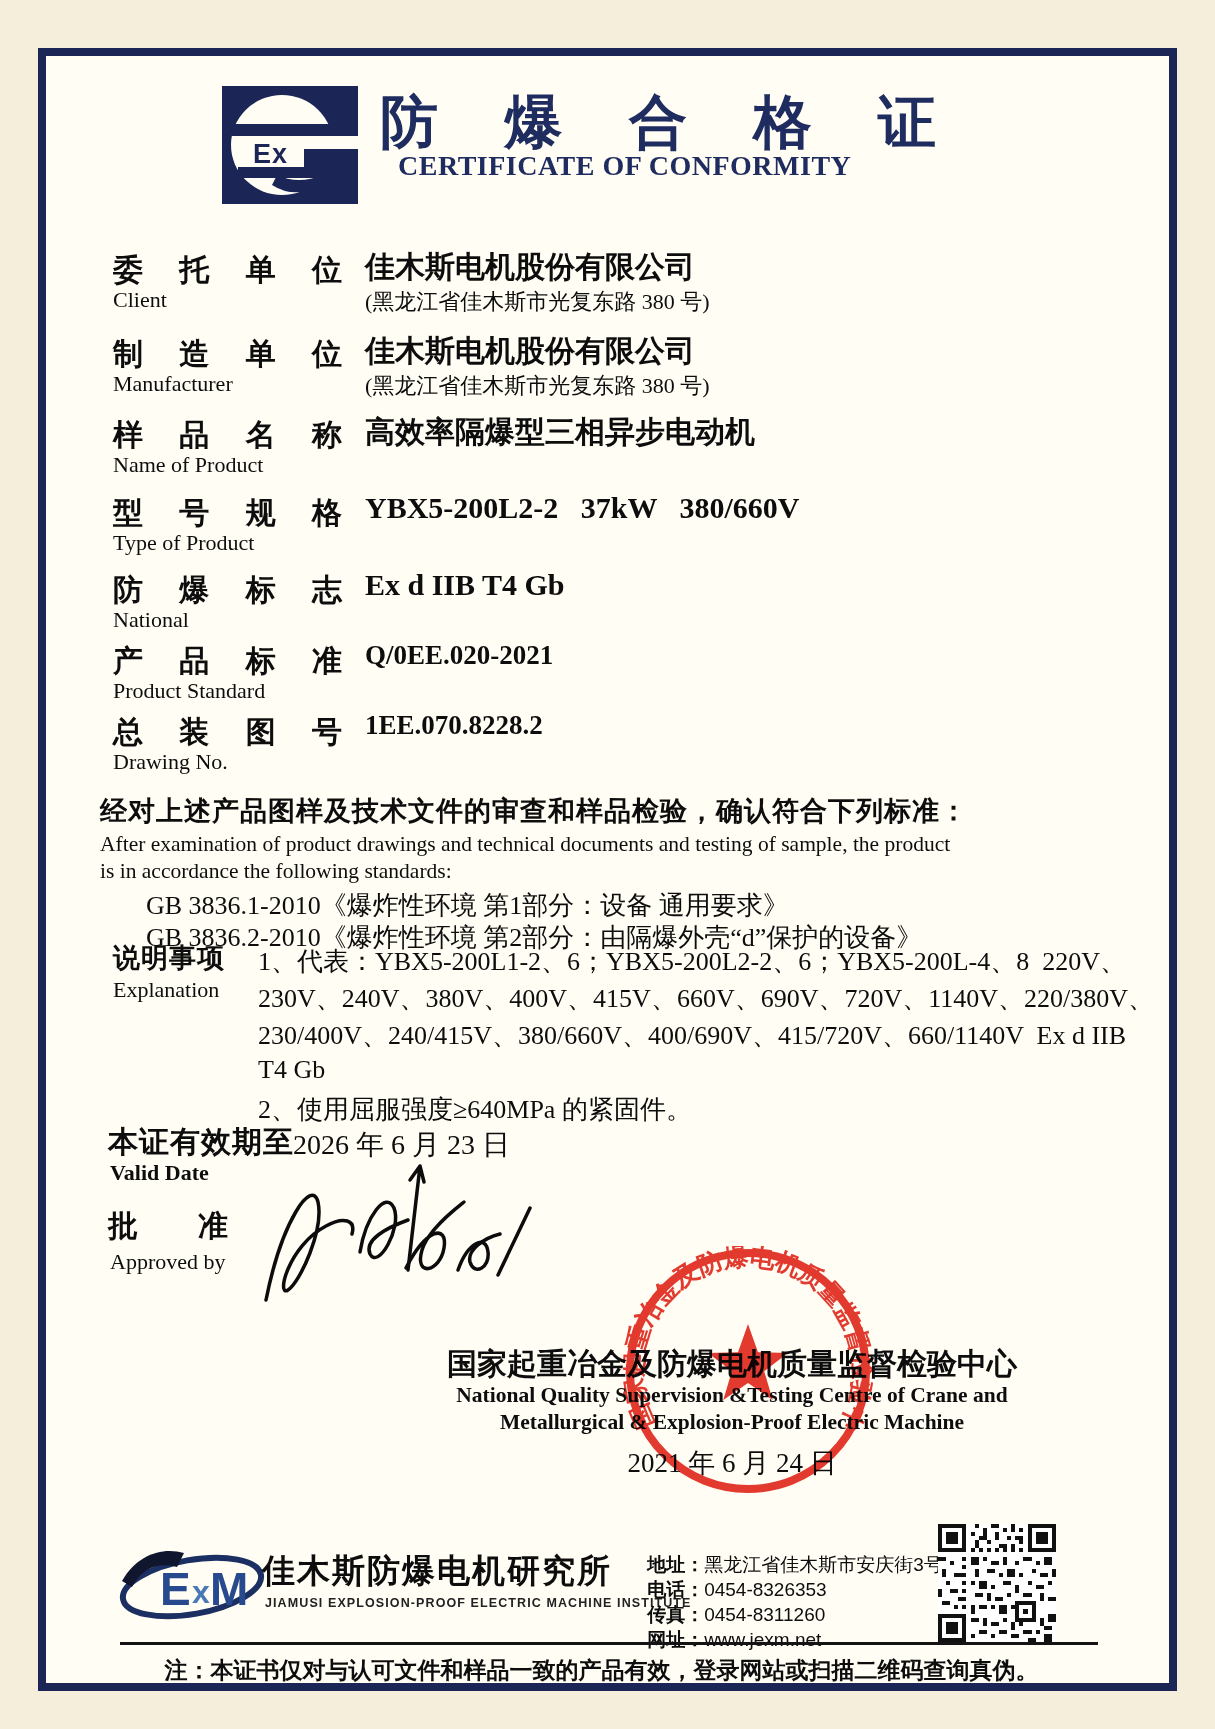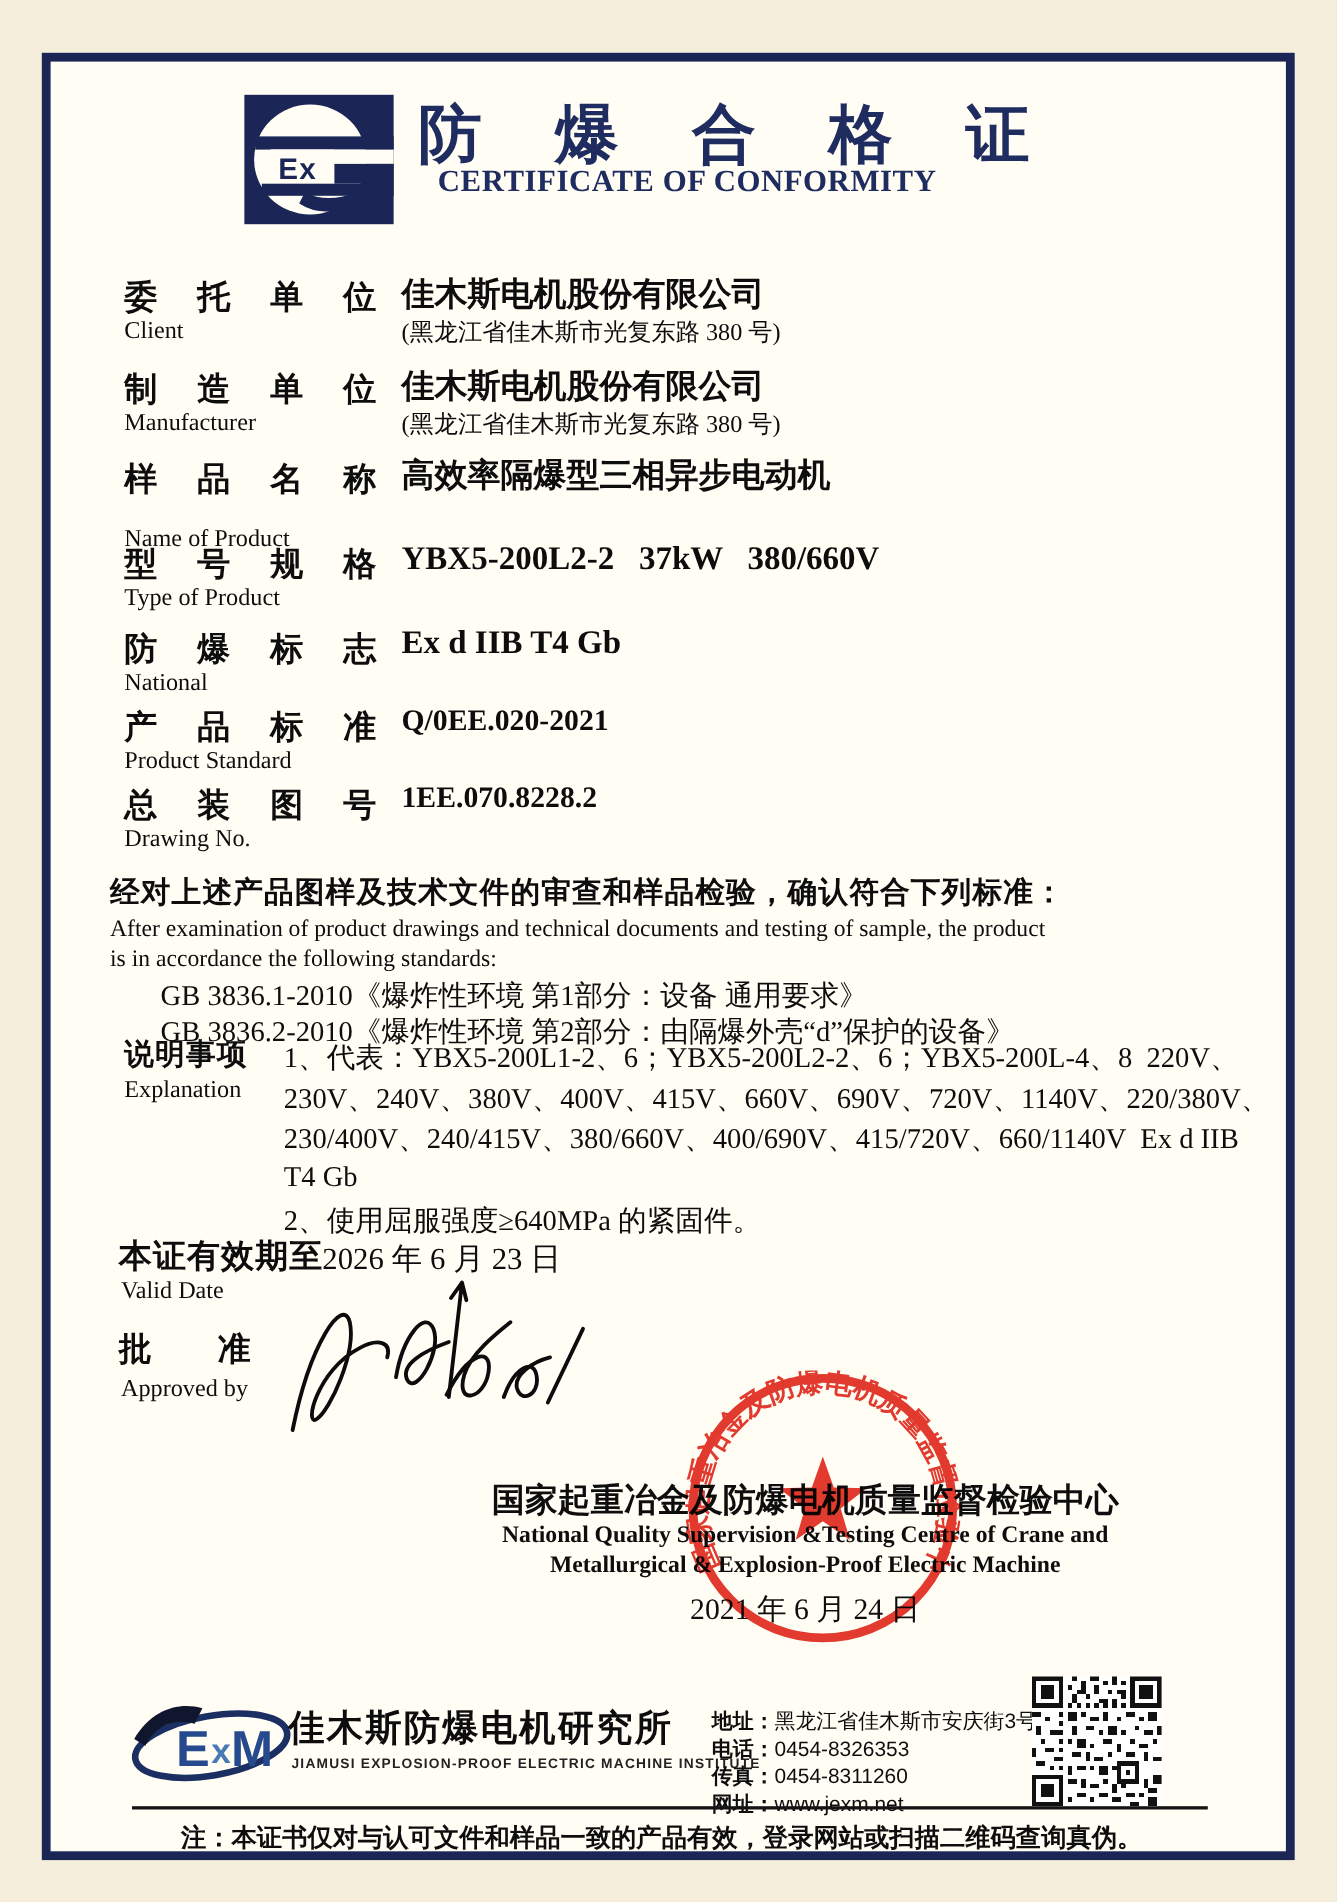--- a/index.html
+++ b/index.html
@@ -63,21 +63,21 @@
   <div class="abs en-label" style="left:113px;top:287px">Client</div>
   <div class="abs v-zh" style="left:365px;top:247px">佳木斯电机股份有限公司</div>
   <div class="abs note" style="left:365px;top:287px">(黑龙江省佳木斯市光复东路 380 号)</div>
 
   <div class="abs zh-label" style="left:113px;top:334px">制 造 单 位</div>
   <div class="abs en-label" style="left:113px;top:371px">Manufacturer</div>
   <div class="abs v-zh" style="left:365px;top:331px">佳木斯电机股份有限公司</div>
   <div class="abs note" style="left:365px;top:371px">(黑龙江省佳木斯市光复东路 380 号)</div>
 
   <div class="abs zh-label" style="left:113px;top:415px">样 品 名 称</div>
-  <div class="abs en-label" style="left:113px;top:476px">Name of Product</div>
+  <div class="abs en-label" style="left:113px;top:452px">Name of Product</div>
   <div class="abs v-zh" style="left:365px;top:412px">高效率隔爆型三相异步电动机</div>
 
   <div class="abs zh-label" style="left:113px;top:493px">型 号 规 格</div>
   <div class="abs en-label" style="left:113px;top:530px">Type of Product</div>
   <div class="abs v-en" style="left:365px;top:491px">YBX5-200L2-2   37kW   380/660V</div>
 
   <div class="abs zh-label" style="left:113px;top:570px">防 爆 标 志</div>
   <div class="abs en-label" style="left:113px;top:607px">National</div>
   <div class="abs v-en" style="left:365px;top:568px">Ex d IIB T4 Gb</div>
 
@@ -97,21 +97,21 @@
 
   <div class="abs zh-label" style="left:113px;top:940px;letter-spacing:1px;word-spacing:0;font-size:27px">说明事项</div>
   <div class="abs en-label" style="left:113px;top:977px">Explanation</div>
   <div class="abs exp-line" style="left:258px;top:944px">1、代表：YBX5-200L1-2、6；YBX5-200L2-2、6；YBX5-200L-4、8  220V、</div>
   <div class="abs exp-line" style="left:258px;top:981px">230V、240V、380V、400V、415V、660V、690V、720V、1140V、220/380V、</div>
   <div class="abs exp-line" style="left:258px;top:1018px">230/400V、240/415V、380/660V、400/690V、415/720V、660/1140V  Ex d IIB</div>
   <div class="abs exp-line" style="left:258px;top:1055px">T4 Gb</div>
   <div class="abs exp-line" style="left:258px;top:1092px">2、使用屈服强度≥640MPa 的紧固件。</div>
 
   <div class="abs zh-label" style="left:108px;top:1122px;letter-spacing:1px;word-spacing:0">本证有效期至</div>
-  <div class="abs en-label" style="left:110px;top:1160px;font-weight:normal">Valid Date</div>
+  <div class="abs en-label" style="left:110px;top:1160px;font-weight:bold">Valid Date</div>
   <div class="abs" style="left:293px;top:1126px;font-size:28px">2026 年 6 月 23 日</div>
 
   <div class="abs zh-label" style="left:108px;top:1206px;letter-spacing:0;word-spacing:0">批　　准</div>
   <div class="abs en-label" style="left:110px;top:1249px">Approved by</div>
 
   <svg class="abs" style="left:248px;top:1150px" width="300" height="175" viewBox="0 0 300 175" fill="none" stroke="#0c0c0c" stroke-width="3.5" stroke-linecap="round">
     <path d="M18,150 C34,70 64,28 70,52 C76,80 52,132 40,140 C28,148 40,96 78,76 C96,66 108,70 104,84"></path>
     <path d="M112,102 C118,66 138,40 146,58 C154,78 130,120 122,104 C116,90 138,78 160,70"></path>
     <path d="M172,16 L160,120 M172,16 L162,30 M172,16 L176,32"></path>
     <path d="M158,118 C178,78 200,74 196,98 C192,122 166,128 174,100 C180,80 206,60 216,52"></path>

